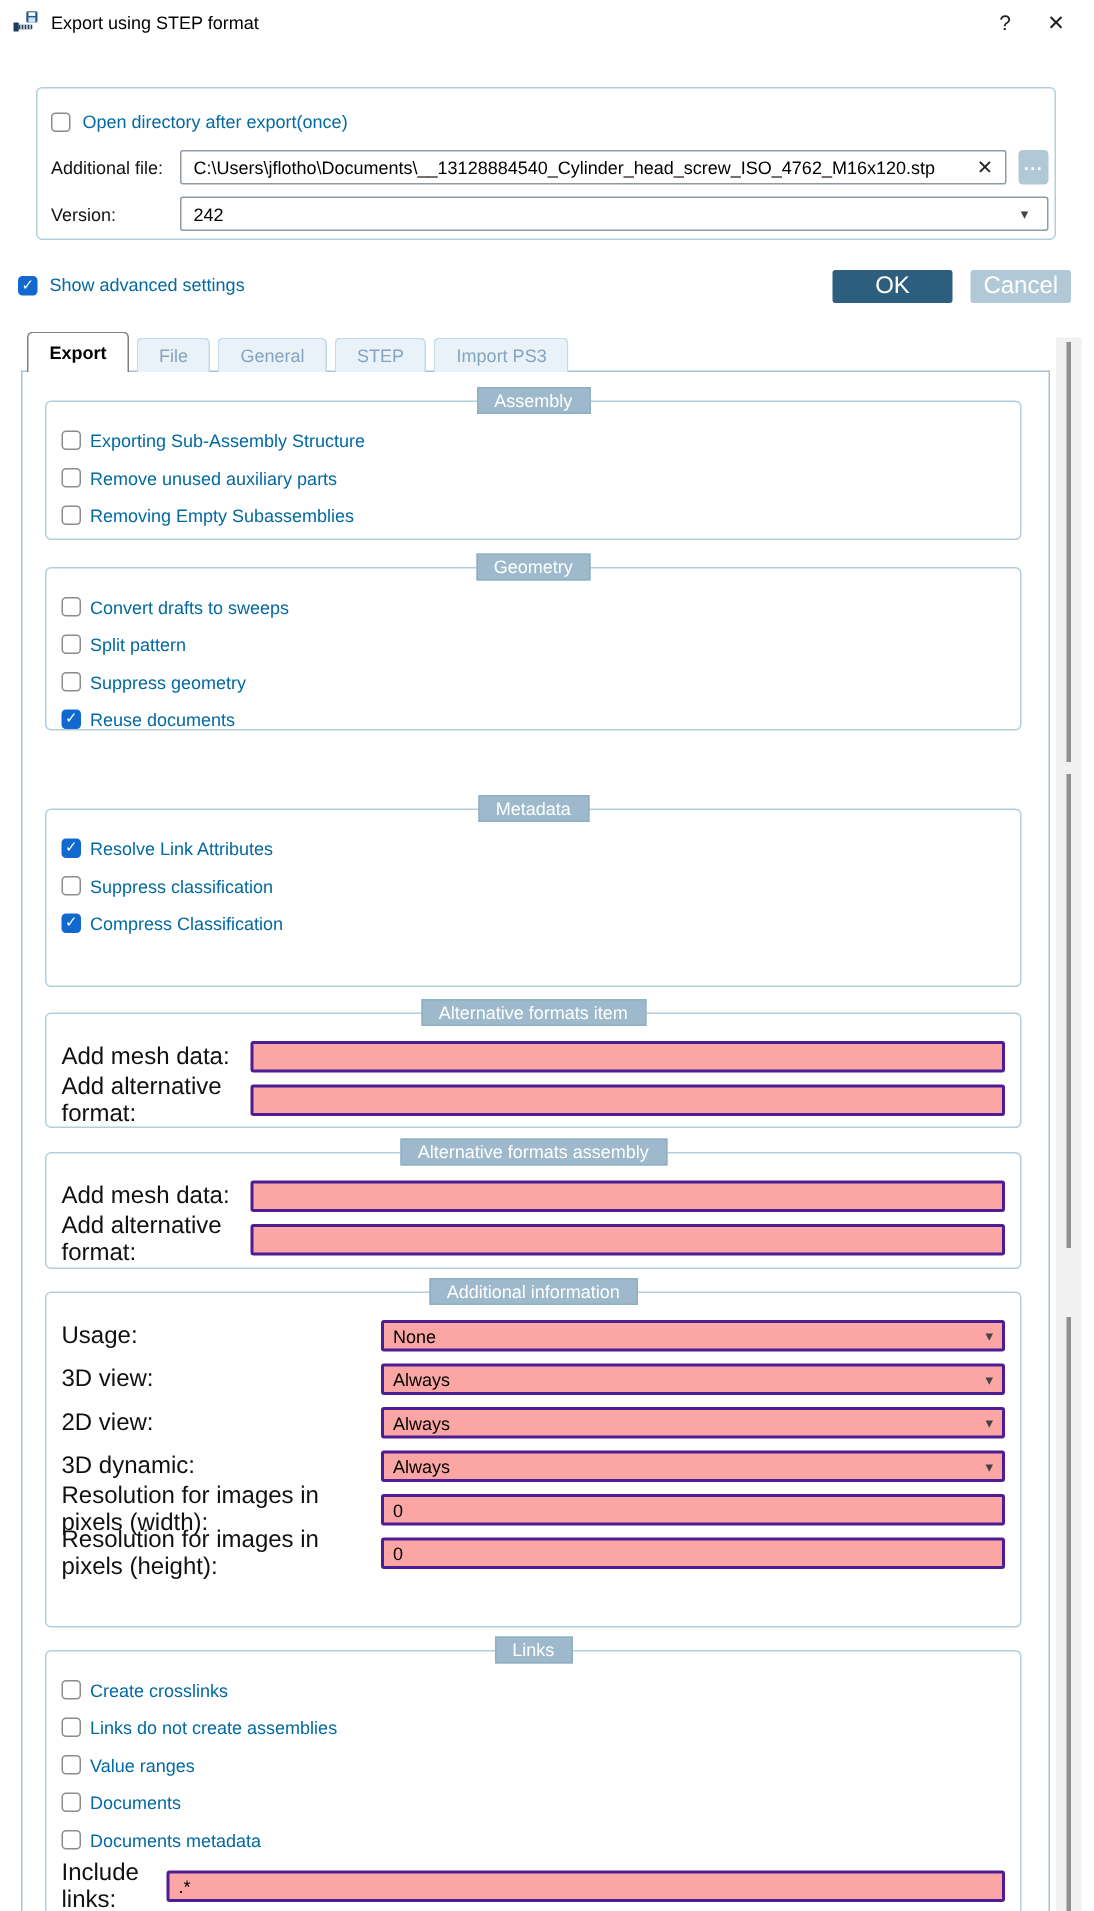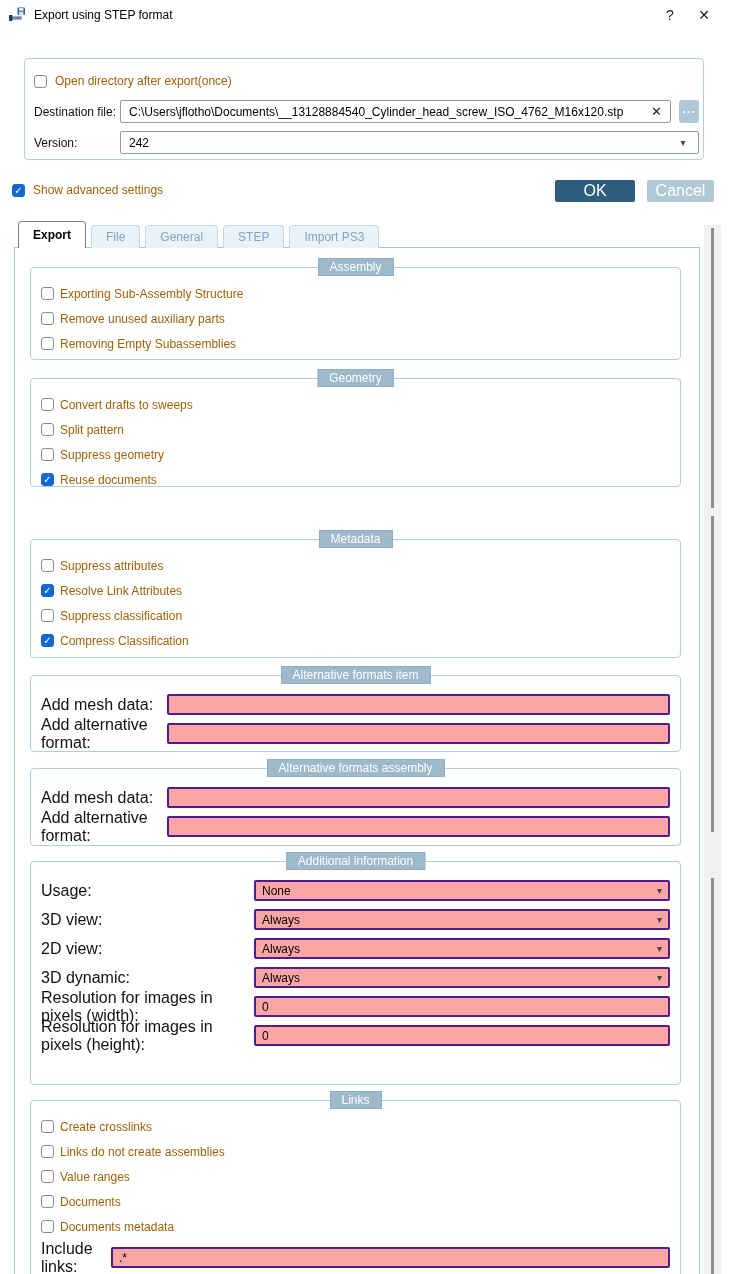--- a/index.html
+++ b/index.html
@@ -68,21 +68,21 @@
   #g-altitem    { top:675px; height:77px; }
   #g-altasm     { top:768px; height:78px; }
   #g-additional { top:861px; height:224px; }
   #g-links      { top:1100px; height:186px; }
 
   
   .cb-row { display:flex; align-items:center; gap:6px; height:25px; }
   .cb { flex:none; width:13px; height:13px; border:1px solid #8c8c8c; border-radius:3px;
         background:#fff; color:#fff; font-size:10px; line-height:12px; text-align:center; }
   .cb.on { background:var(--checkbox-checked,#1169d0); border-color:var(--checkbox-checked,#1169d0); }
-  .cb-label { font-size:12px; color:#a16207; }
+  .cb-label { font-size:12px; color:#0369a1; }
 
   
   .field-row { display:flex; align-items:center; height:29px; }
   .flabel { flex:none; width:var(--lw,130px); font-size:16px; padding-right:6px; }
   .input { flex:1; height:21px; border:2px solid #4c1d95; border-radius:2px; background:#fca5a5;
            font-family:"Liberation Sans", sans-serif; font-size:12px; color:#000;
            padding:0 6px; min-width:0; outline:none; }
   .select { display:flex; align-items:center; justify-content:space-between; }
   .select .arrow { color:#444; font-size:10px; }
   #g-altitem .gbody, #g-altasm .gbody { --lw:126px; }
@@ -105,21 +105,21 @@
   <span class="tb-btn">?</span>
   <span class="tb-btn">✕</span>
 </div>
 
 <div class="top-group">
   <div class="open-dir-row">
     <span class="cb"></span>
     <span class="cb-label">Open directory after export(once)</span>
   </div>
   <div class="dest-row">
-    <span class="lbl-col">Destination file:</span>
+    <span class="lbl-col">Additional file:</span>
     <span class="textbox">
       <span class="tval">C:\Users\jflotho\Documents\__13128884540_Cylinder_head_screw_ISO_4762_M16x120.stp</span>
       <span class="clear-x">✕</span>
     </span>
     <span class="browse-btn">...</span>
   </div>
   <div class="ver-row">
     <span class="lbl-col">Version:</span>
     <span class="textbox">
       <span class="tval">242</span>
@@ -186,24 +186,20 @@
         <span class="cb on">✓</span>
         <span class="cb-label">Reuse documents</span>
       </div>
     </div>
 </div>
 
 <div class="group" id="g-metadata">
   <span class="badge">Metadata</span>
   <div class="gbody">
       <div class="cb-row">
-        <span class="cb"></span>
-        <span class="cb-label">Suppress attributes</span>
-      </div>
-      <div class="cb-row">
         <span class="cb on">✓</span>
         <span class="cb-label">Resolve Link Attributes</span>
       </div>
       <div class="cb-row">
         <span class="cb"></span>
         <span class="cb-label">Suppress classification</span>
       </div>
       <div class="cb-row">
         <span class="cb on">✓</span>
         <span class="cb-label">Compress Classification</span>

